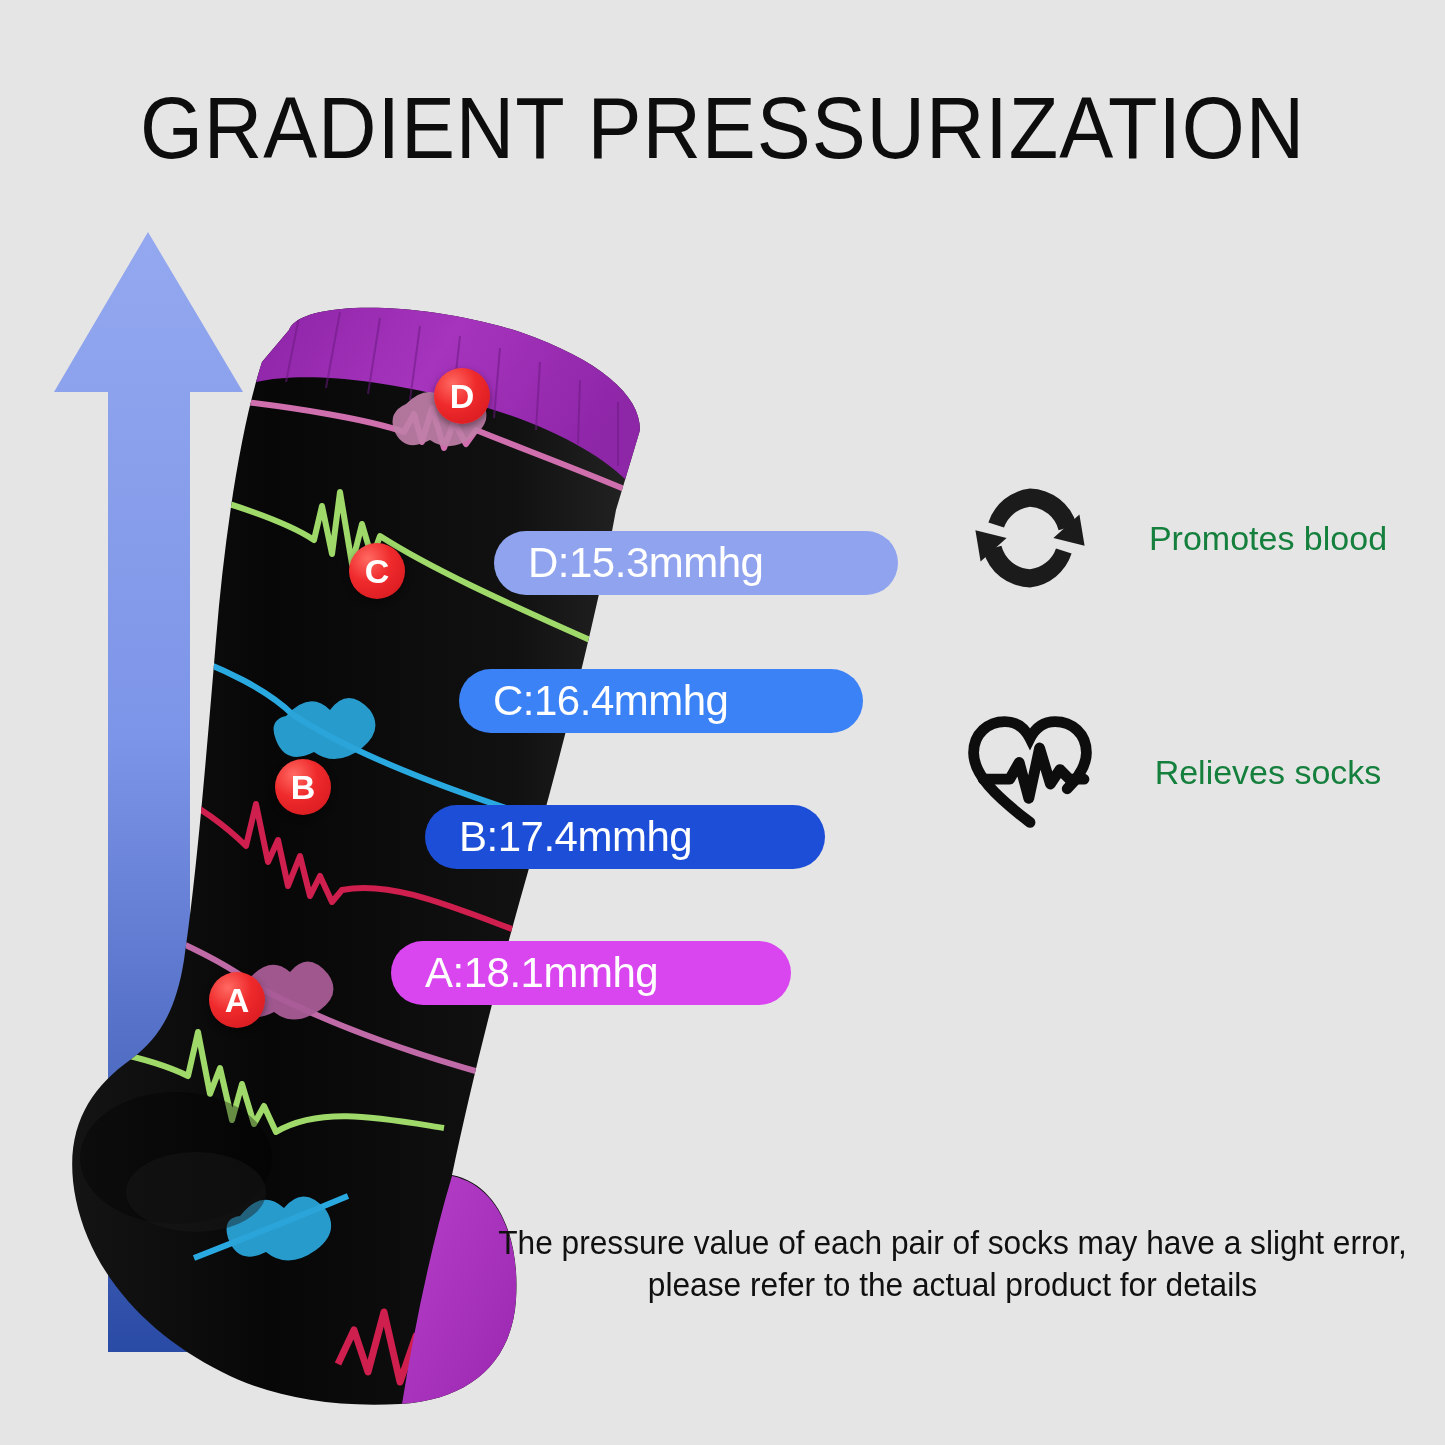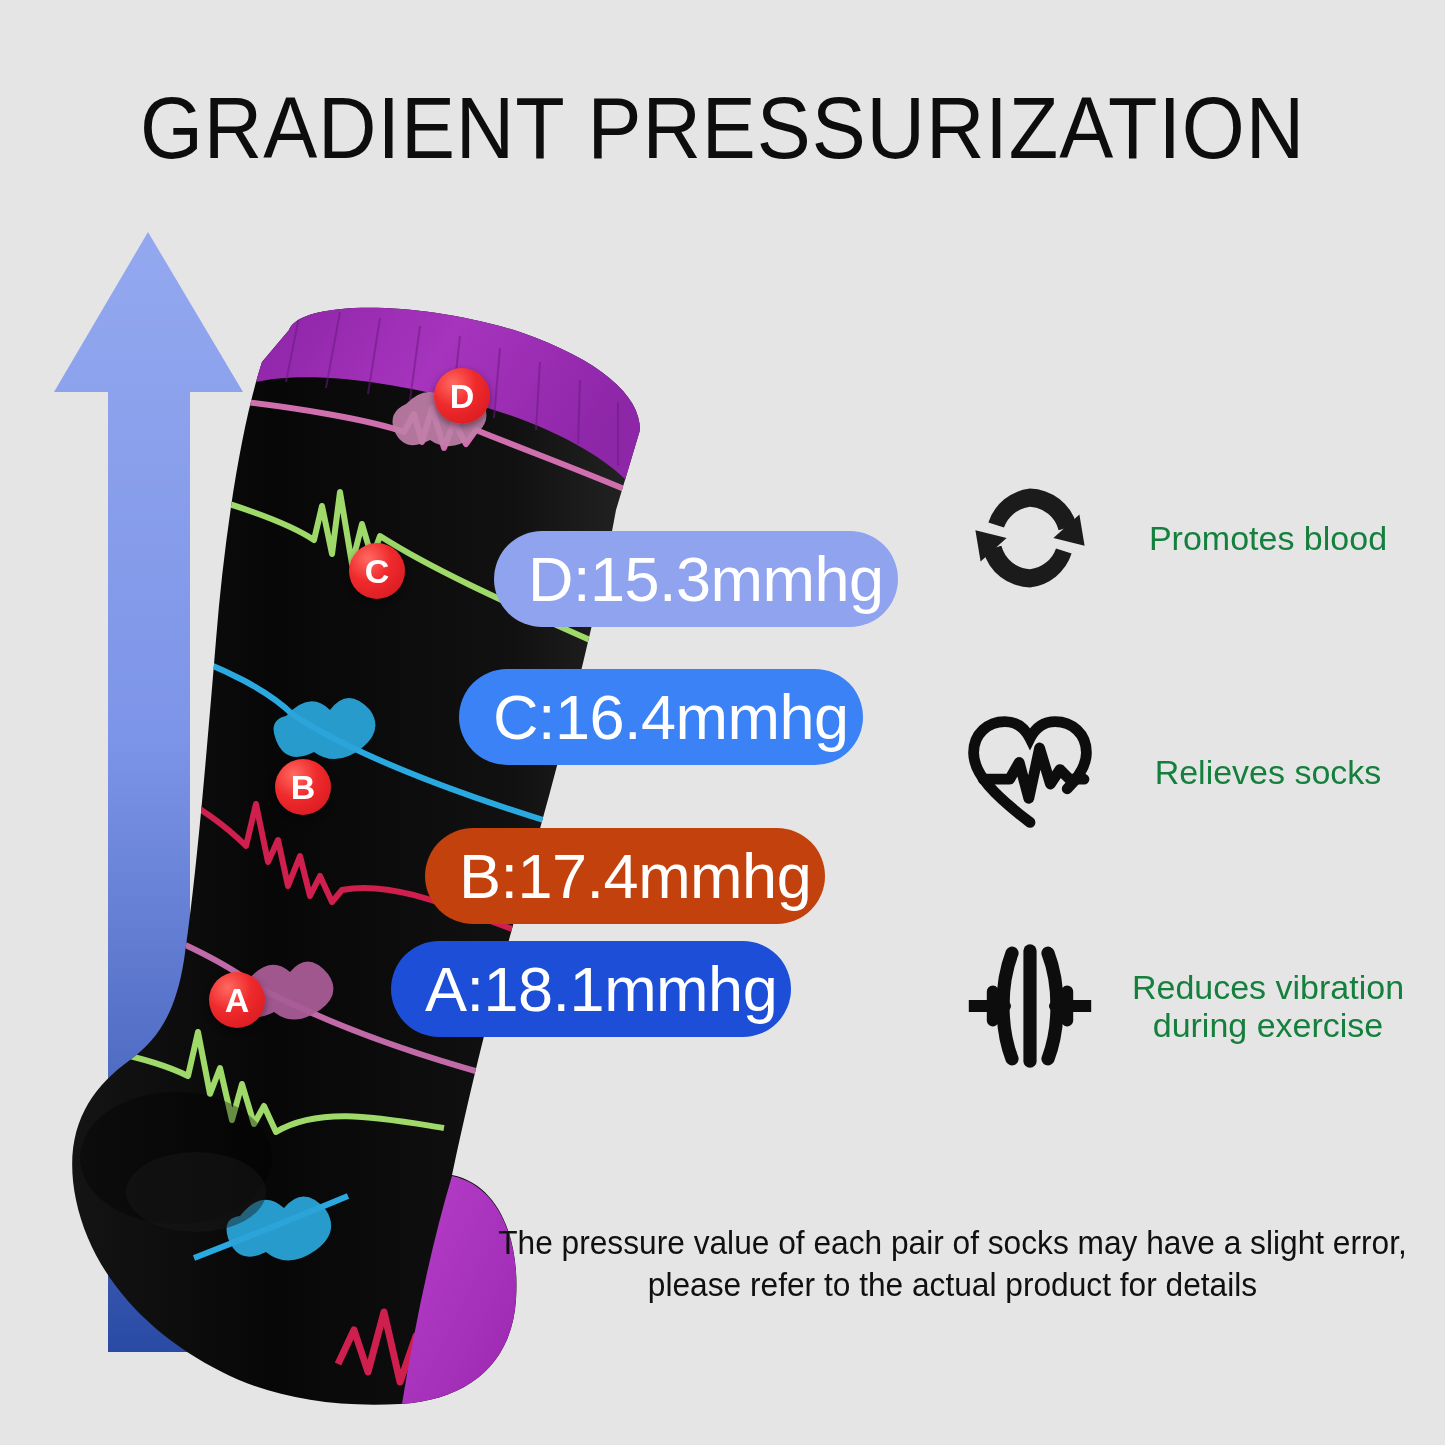--- a/index.html
+++ b/index.html
@@ -48,31 +48,31 @@
     pointer-events: none;
   }
 
   
   .pill {
     position: absolute;
     display: flex;
     align-items: center;
     border-radius: 999px;
     color: #ffffff;
-    font-size: 63px;
+    font-size: 42px;
     letter-spacing: -0.5px;
     padding: 0 34px;
-    height: 96px;
+    height: 64px;
     box-sizing: border-box;
     white-space: nowrap;
   }
   .pill-d { left: 494px; top: 531px; width: 404px; background: #8fa3ef; }
   .pill-c { left: 459px; top: 669px; width: 404px; background: #3b82f6; }
-  .pill-b { left: 425px; top: 805px; width: 400px; background: #c2410c; margin-top: 23px; }
-  .pill-a { left: 391px; top: 941px; width: 400px; background: #1d4ed8; }
+  .pill-b { left: 425px; top: 805px; width: 400px; background: #1d4ed8; }
+  .pill-a { left: 391px; top: 941px; width: 400px; background: #d946ef; }
 
   
   .marker {
     position: absolute;
     width: 56px;
     height: 56px;
     border-radius: 50%;
     background: radial-gradient(circle at 34% 28%, #ff6a62 0%, #ef2a2c 42%, #d1161d 100%);
     display: flex;
     align-items: center;
@@ -327,33 +327,18 @@
           <path d="M55 92 C 26 70 8 52 8 34 C 8 18 20 8 34 8 C 44 8 51 14 55 22
                    C 59 14 66 8 76 8 C 90 8 102 18 102 34 C 102 44 96 54 86 64" fill="none" stroke="#0d0d0d" stroke-width="9" stroke-linecap="round"></path>
           <path d="M16 56 L38 56 L46 42 L54 72 L63 30 L72 60 L80 48 L88 56 L100 56" fill="none" stroke="#0d0d0d" stroke-width="9" stroke-linecap="round" stroke-linejoin="round"></path>
         </svg>
       </div>
       <div class="ftext">
         <div>Relieves socks</div>
       </div>
     </div>
 
-    <div class="feature">
-      <div class="ficon">
-        <svg width="132" height="126" viewBox="0 0 110 104">
-          <path d="M40 8 C 30 34 30 70 40 96" fill="none" stroke="#0d0d0d" stroke-width="11" stroke-linecap="round"></path>
-          <path d="M70 8 C 80 34 80 70 70 96" fill="none" stroke="#0d0d0d" stroke-width="11" stroke-linecap="round"></path>
-          <path d="M55 6 L55 98" stroke="#0d0d0d" stroke-width="11" stroke-linecap="round"></path>
-          <path d="M4 52 L24 52 M24 52 L24 40 L34 52 L24 64 L24 52" fill="#0d0d0d" stroke="#0d0d0d" stroke-width="10" stroke-linejoin="round"></path>
-          <path d="M106 52 L86 52 M86 52 L86 40 L76 52 L86 64 L86 52" fill="#0d0d0d" stroke="#0d0d0d" stroke-width="10" stroke-linejoin="round"></path>
-        </svg>
-      </div>
-      <div class="ftext">
-        <div>Reduces vibration</div>
-        <div>during exercise</div>
-      </div>
-    </div>
 
   </div>
 
   <div class="disclaimer">The pressure value of each pair of socks may have a slight error, please refer to the actual product for details</div>
 
 </div>
 
 </body></html>

